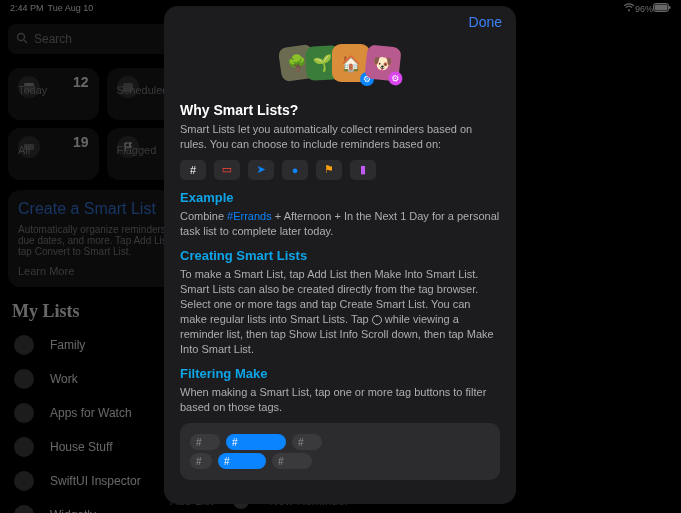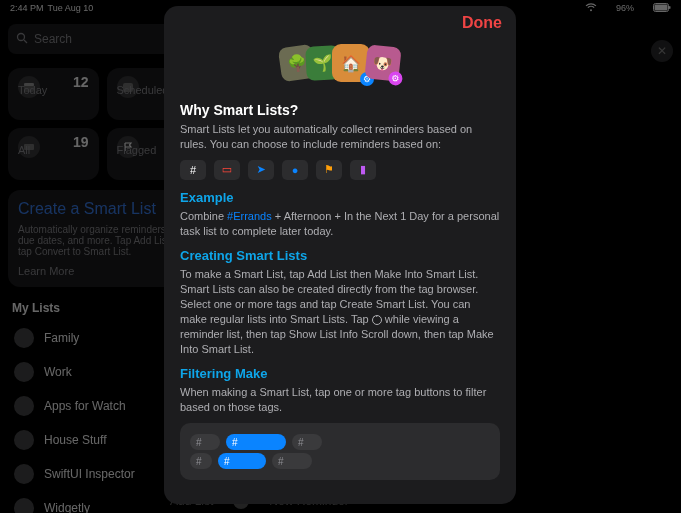--- a/index.html
+++ b/index.html
@@ -1,47 +1,47 @@
 <!DOCTYPE html>
 <html><head>
 <meta charset="utf-8">
 <style>
   * { box-sizing: border-box; margin: 0; padding: 0; }
   html, body { width: 681px; height: 513px; overflow: hidden; font-family: -apple-system, "Helvetica Neue", Arial, sans-serif; background:#000; color:#fff; }
   .root { position:relative; width:681px; height:513px; background:#000; }
   
   .statusbar { display:flex; justify-content:space-between; align-items:center; padding:0 10px; height:16px; font-size:9px; color:#fff; }
   .statusbar .left { display:flex; gap:4px; }
-  .statusbar .right { display:flex; gap:19px; align-items:center; }
+  .statusbar .right { display:flex; gap:0; align-items:flex-end; }
   .ellipsis { position:absolute; top:6px; left:50%; transform:translateX(-50%); letter-spacing:2px; font-size:10px; color:#aaa; }
   
-  .app { position:absolute; inset:16px 0 0 0; display:flex; }
+  .app { position:absolute; inset:16px 0 0 0; display:flex;flex-direction:column; }
   .sidebar { width:205px; height:100%; padding:8px; background:#000; }
   .search { background:#1c1c1e; border-radius:8px; height:30px; display:flex; align-items:center; padding:0 8px; color:#8e8e93; font-size:12px; gap:6px; margin-bottom:14px;}
   .cards { display:grid; grid-template-columns:1fr 1fr; gap:8px; margin-bottom:10px;}
   .card { background:#1c1c1e; border-radius:12px; padding:8px 10px 6px 10px; height:52px; position:relative; }
   .card .circ { width:22px; height:22px; border-radius:50%; background:#3a3a3c; display:flex; align-items:center; justify-content:center; font-size:11px; color:#fff;}
   .card .num { position:absolute; top:6px; right:10px; font-size:14px; font-weight:700; color:#fff;text-align:center;}
   .card .lbl { position:absolute; bottom:24px; left:10px; font-size:11px; color:#8e8e93;}
   .tip { background:#1c1c1e; border-radius:12px; padding:10px; font-size:10px; color:#8e8e93; margin-bottom:14px;}
   .tip .title { color:#3b82f6; font-size:16px; margin-bottom:6px;}
   .tip .more { color:#8e8e93; margin-top:8px; font-size:11px;}
-  .section-head { font-size:12px; font-weight:700; margin: 0 4px 6px 4px; }
+  .section-head { font-size:18px; font-weight:700; margin: 0 4px 6px 4px; font-family: Liberation Serif, serif; }
   .lists { display:flex; flex-direction:column; }
-  .list-item { display:flex; align-items:center; gap:10px; padding:7px 6px; border-radius:8px; font-size:12px; color:#fff; }
+  .list-item { display:flex; align-items:center; gap:16px; padding:7px 6px; border-radius:8px; font-size:12px; color:#fff; }
   .lic { width:20px; height:20px; border-radius:50%; background:#48484a; display:flex; align-items:center; justify-content:center; font-size:10px;}
   .main { flex:1; position:relative; background:#000; }
   .close-pill { position:absolute; top:24px; right:8px; width:22px; height:22px; border-radius:11px; background:#2c2c2e; color:#888; display:flex; align-items:center; justify-content:center; font-size:12px;}
   .bottom-actions { position:absolute; bottom:4px; left:170px; display:flex; gap:20px; color:#666; font-size:12px; align-items:center;}
   .bottom-actions .plus { width:16px;height:16px;border-radius:50%;background:#555;color:#000;display:flex;align-items:center;justify-content:center;font-size:12px;}
   
   .dim { position:absolute; inset:0; background:rgba(0,0,0,0.6); }
   .modal { position:absolute; top:6px; left:164px; width:352px; height:498px; background:#1c1c1e; border-radius:14px; padding:10px 16px 16px 16px; overflow:hidden; }
   .modal-inner { height:100%; overflow:hidden; }
-  .done { position:absolute; top:8px; right:14px; color:#ef4444; font-size:16px;font-weight:bold; }
+  .done { position:absolute; top:8px; right:14px; color:#3b82f6; font-size:14px; }
   .modal .hero { display:flex; justify-content:center; margin:26px 0 12px 0; }
   .hero-icons { position:relative; width:120px; height:48px; }
   .hi { position:absolute; width:34px; height:34px; border-radius:8px; top:4px; display:flex; align-items:center; justify-content:center; font-size:16px;}
   .hi.a { left:0; background:#6b6b52; transform:rotate(-8deg);}
   .hi.b { left:26px; background:#3a7d3a; transform:rotate(-3deg);}
   .hi.c { left:52px; background:#d98c3a; width:38px; height:38px; top:2px; border-radius:9px;}
   .hi.d { left:86px; background:#b85a8f; transform:rotate(6deg);}
   .badge { position:absolute; bottom:-4px; right:-4px; width:14px; height:14px; border-radius:50%; display:flex;align-items:center;justify-content:center;font-size:9px;}
   .badge.blue { background:#0a84ff; }
   .badge.pink { background:#d946ef; }

